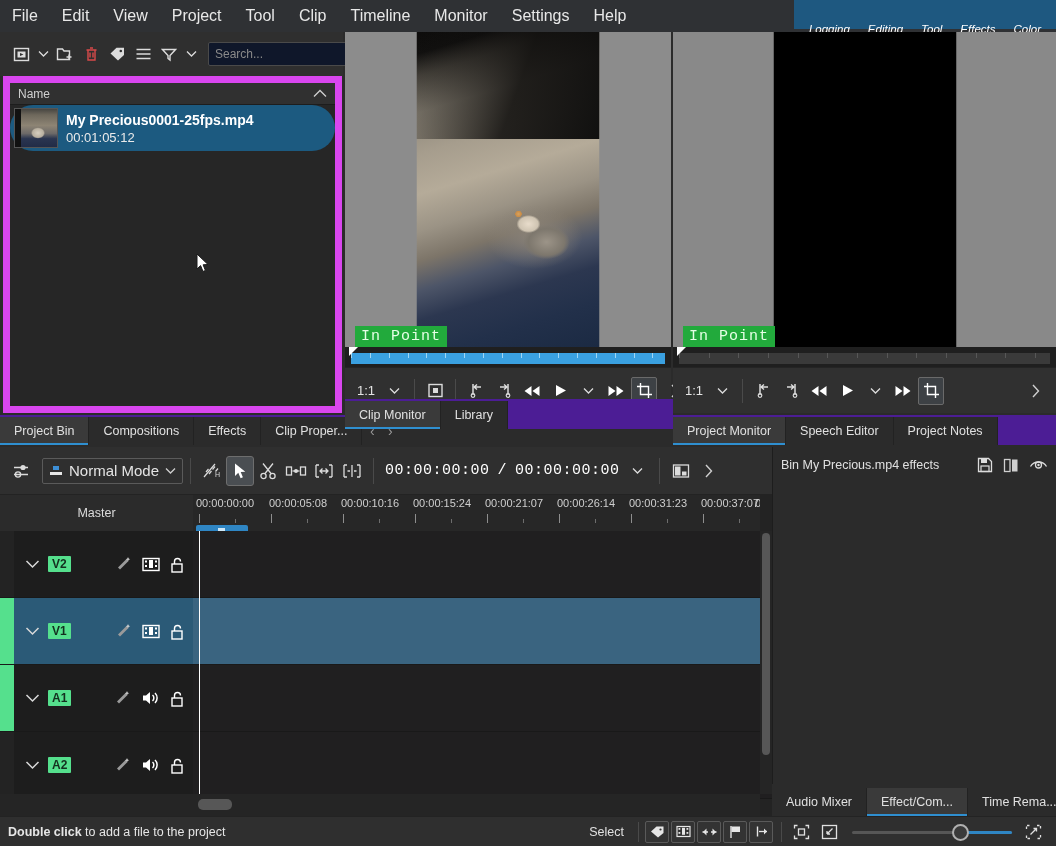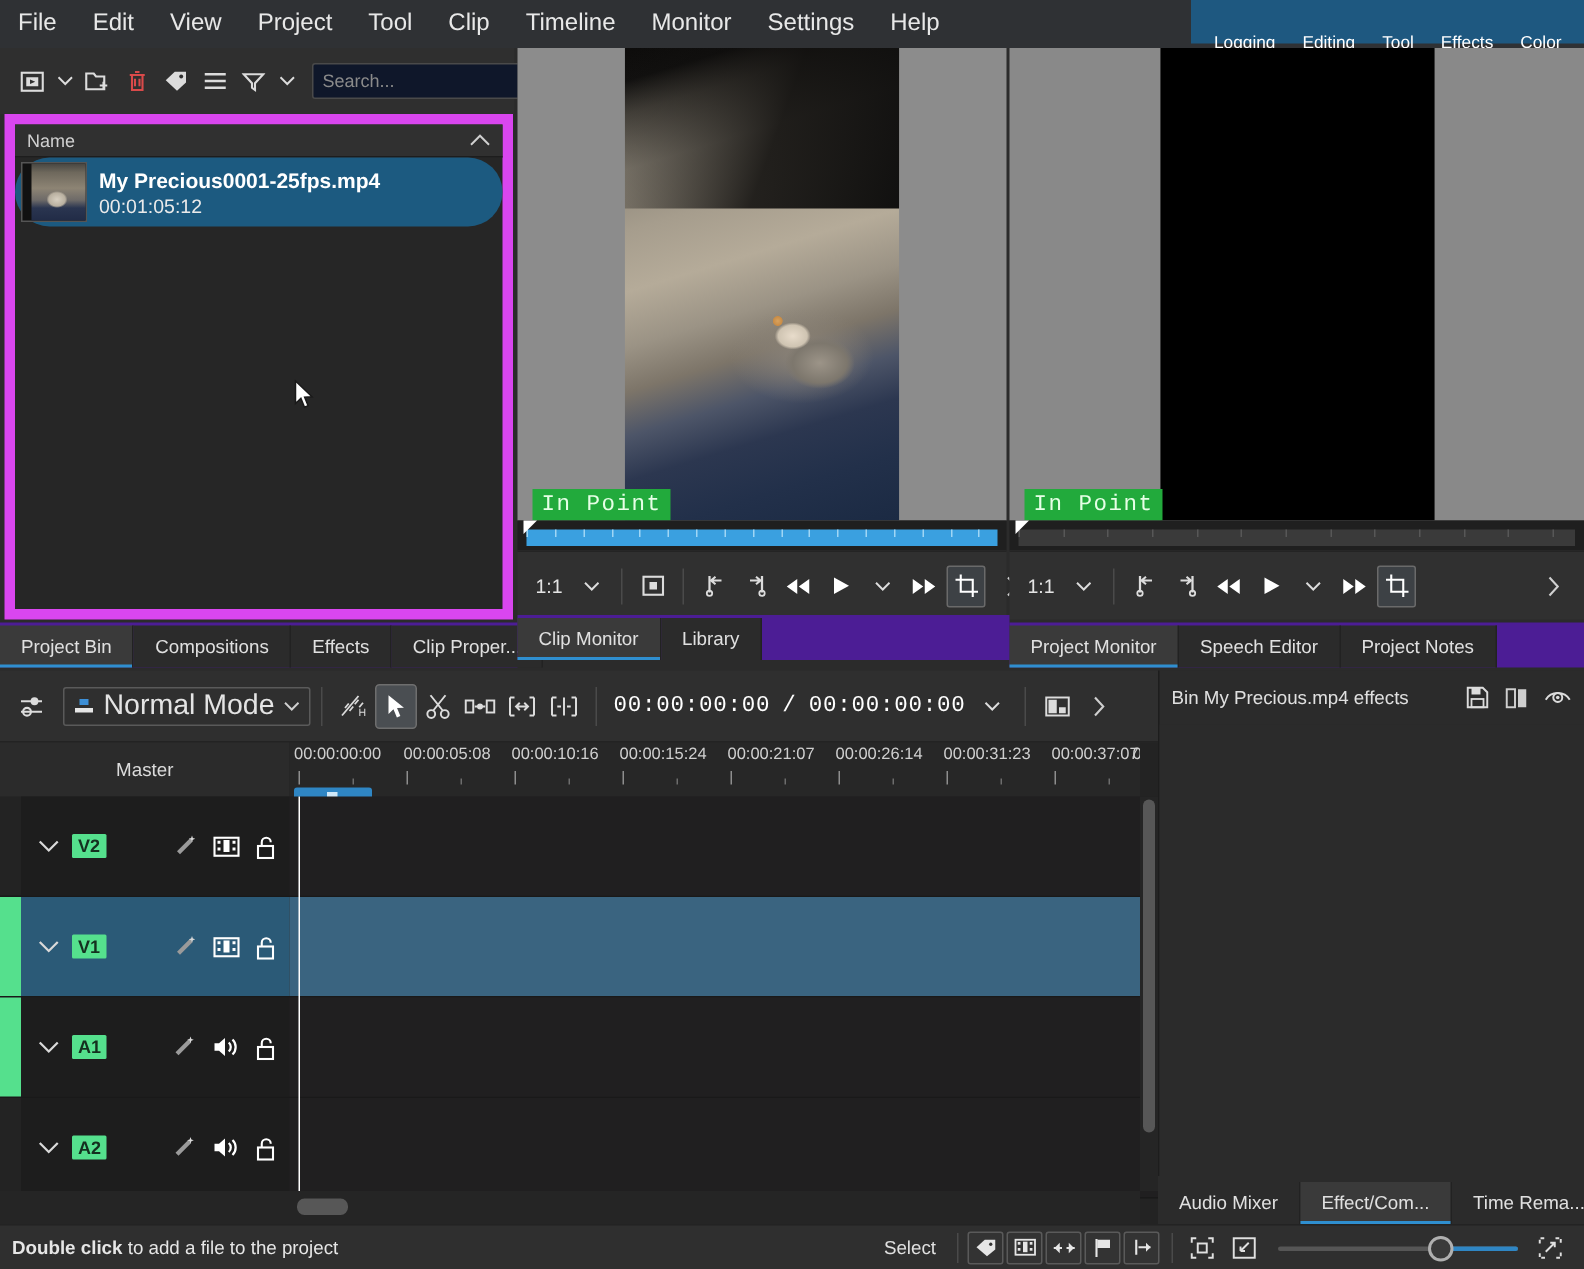--- a/index.html
+++ b/index.html
@@ -23,21 +23,21 @@
     padding:0 12px; height:32px; line-height:32px;
     font-size:16px; color:#e8e8e8; cursor:default; white-space:nowrap;
   }
   .workspaces {
     position:absolute; right:0; top:0; height:29px;
     background:#1e5880;
     display:flex; align-items:center; padding:0 6px;
   }
   .ws-tab {
     padding:16px 9px; height:29px; line-height:29px;
-    font-size:11.5px; color:#ffffff; cursor:default; white-space:nowrap;
+    font-size:11.5px; color:#ffffff; cursor:default; white-space:nowrap;font-style:italic;
   }
 
   
   .bin-toolbar {
     position:absolute; left:0; top:32px; width:343px; height:44px;
     background:#2f2f2f; display:flex; align-items:center; padding:0 8px;
   }
   .tb-btn {
     width:26px; height:26px; display:flex; align-items:center;
     justify-content:center; cursor:default; border-radius:2px; flex:none;
@@ -164,35 +164,35 @@
     content:""; position:absolute; left:0; right:0; bottom:0; height:2px;
     background:#2f8fd0;
   }
   .tab-nav {
     display:flex; align-items:center; height:28px; padding:0 2px; gap:2px;
   }
   .tab-nav span {
     width:16px; text-align:center; color:#9a9a9a; font-size:14px; cursor:default;
   }
   .strip-left  { left:0;   top:415px; width:345px; }
-  .strip-clip  { left:345px; top:410px; width:328px; }
+  .strip-clip  { left:345px; top:399px; width:328px; }
   .strip-proj  { left:673px; top:415px; width:383px; }
 
   
   .tl-toolbar {
     position:absolute; left:0; top:447px; width:772px; height:48px;
     background:#2f2f2f; display:flex; align-items:center; padding:0 8px;
     border-bottom:1px solid #232323;
   }
   .mode-select {
     height:26px; min-width:132px; background:#2f2f2f; border:1px solid #5a5a5a;
     border-radius:2px; display:flex; align-items:center; padding:0 6px;
     gap:6px; margin-left:6px; cursor:default;
   }
-  .mode-select .lbl { font-size:19px; color:#e4e4e4; flex:1; }
+  .mode-select .lbl { font-size:15px; color:#e4e4e4; flex:1; }
   .tl-sep { width:1px; height:26px; background:#4a4a4a; margin:0 7px; flex:none; }
   .tl-btn {
     width:28px; height:30px; display:flex; align-items:center;
     justify-content:center; cursor:default; border-radius:3px; flex:none;
   }
   .tl-btn.active { background:#4a4e52; border:1px solid #6e6e6e; }
   .tc-display {
     font-family:"Liberation Mono", monospace; font-size:15px; color:#ffffff;
     letter-spacing:.5px; white-space:nowrap; padding:0 4px;
   }

